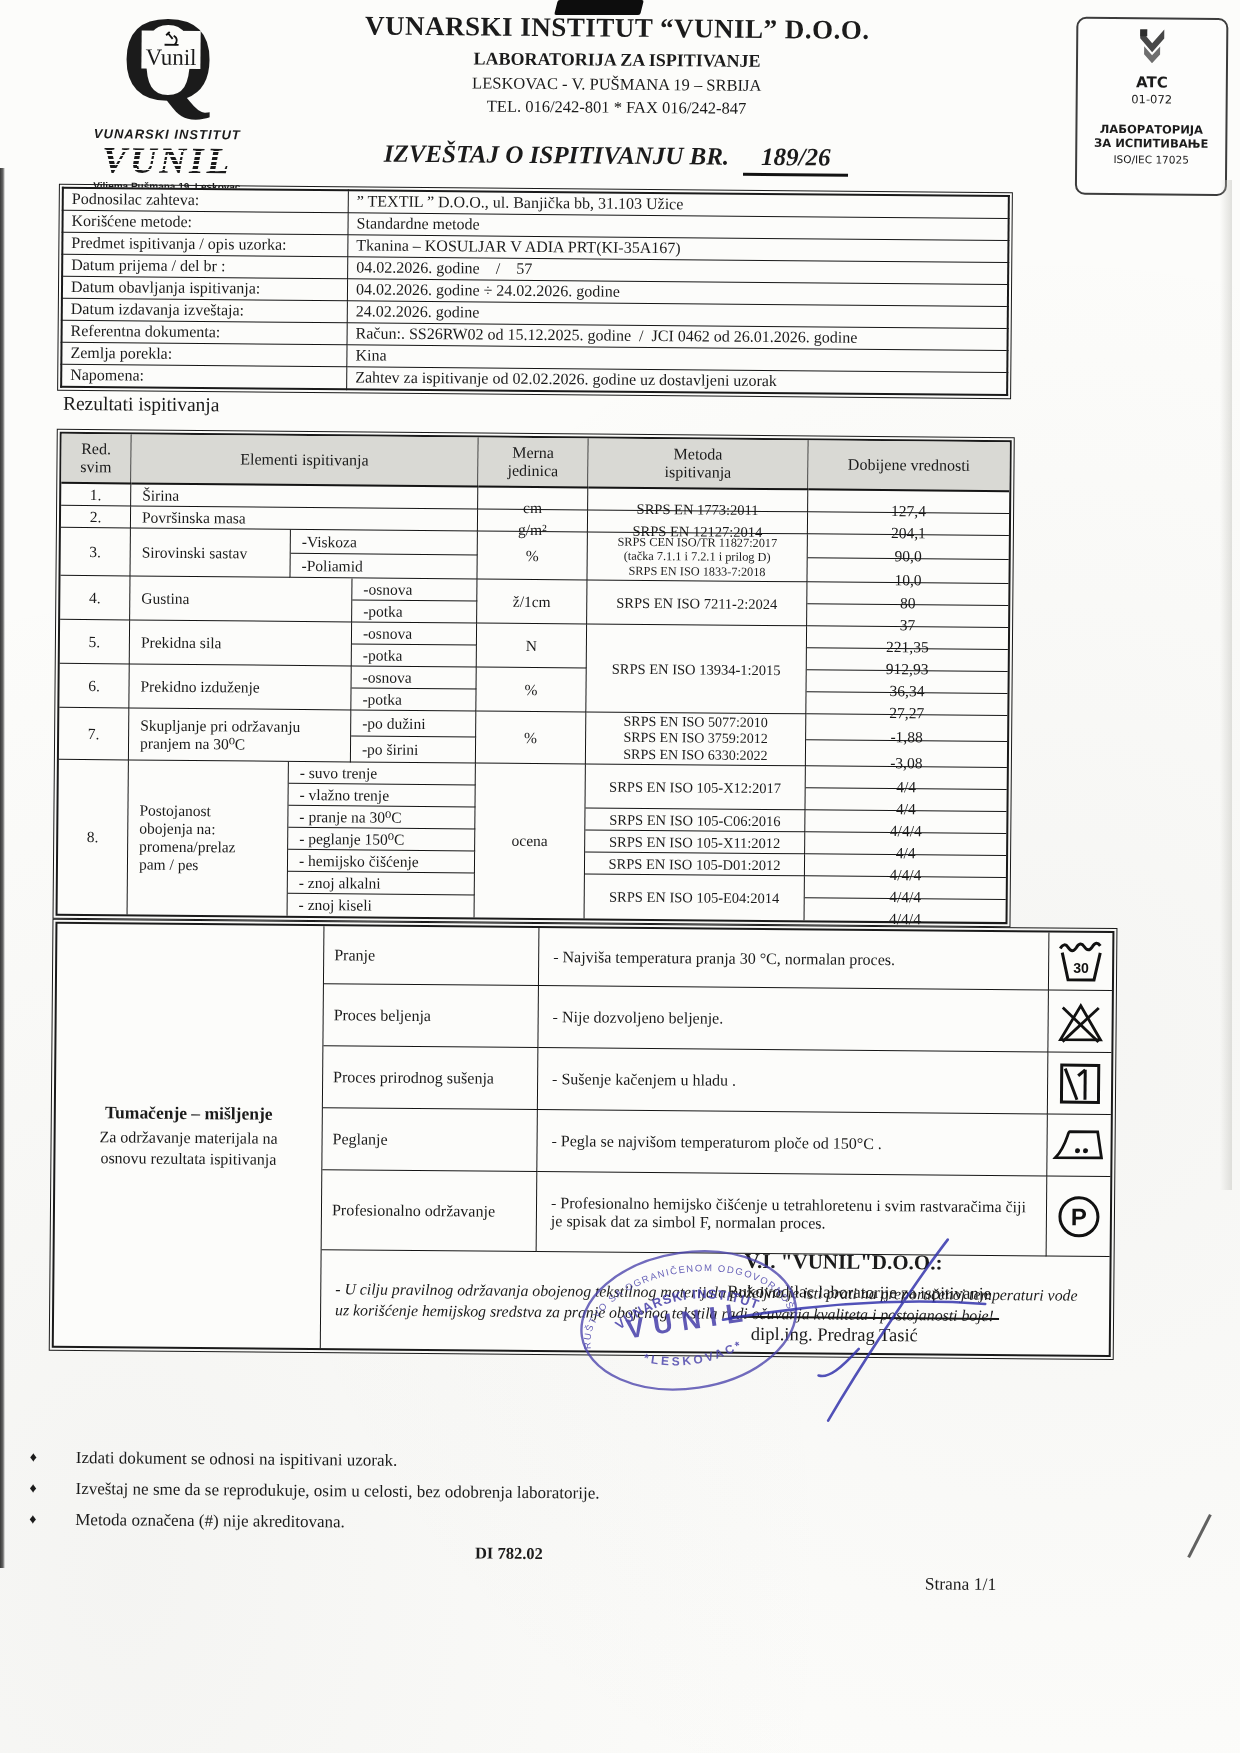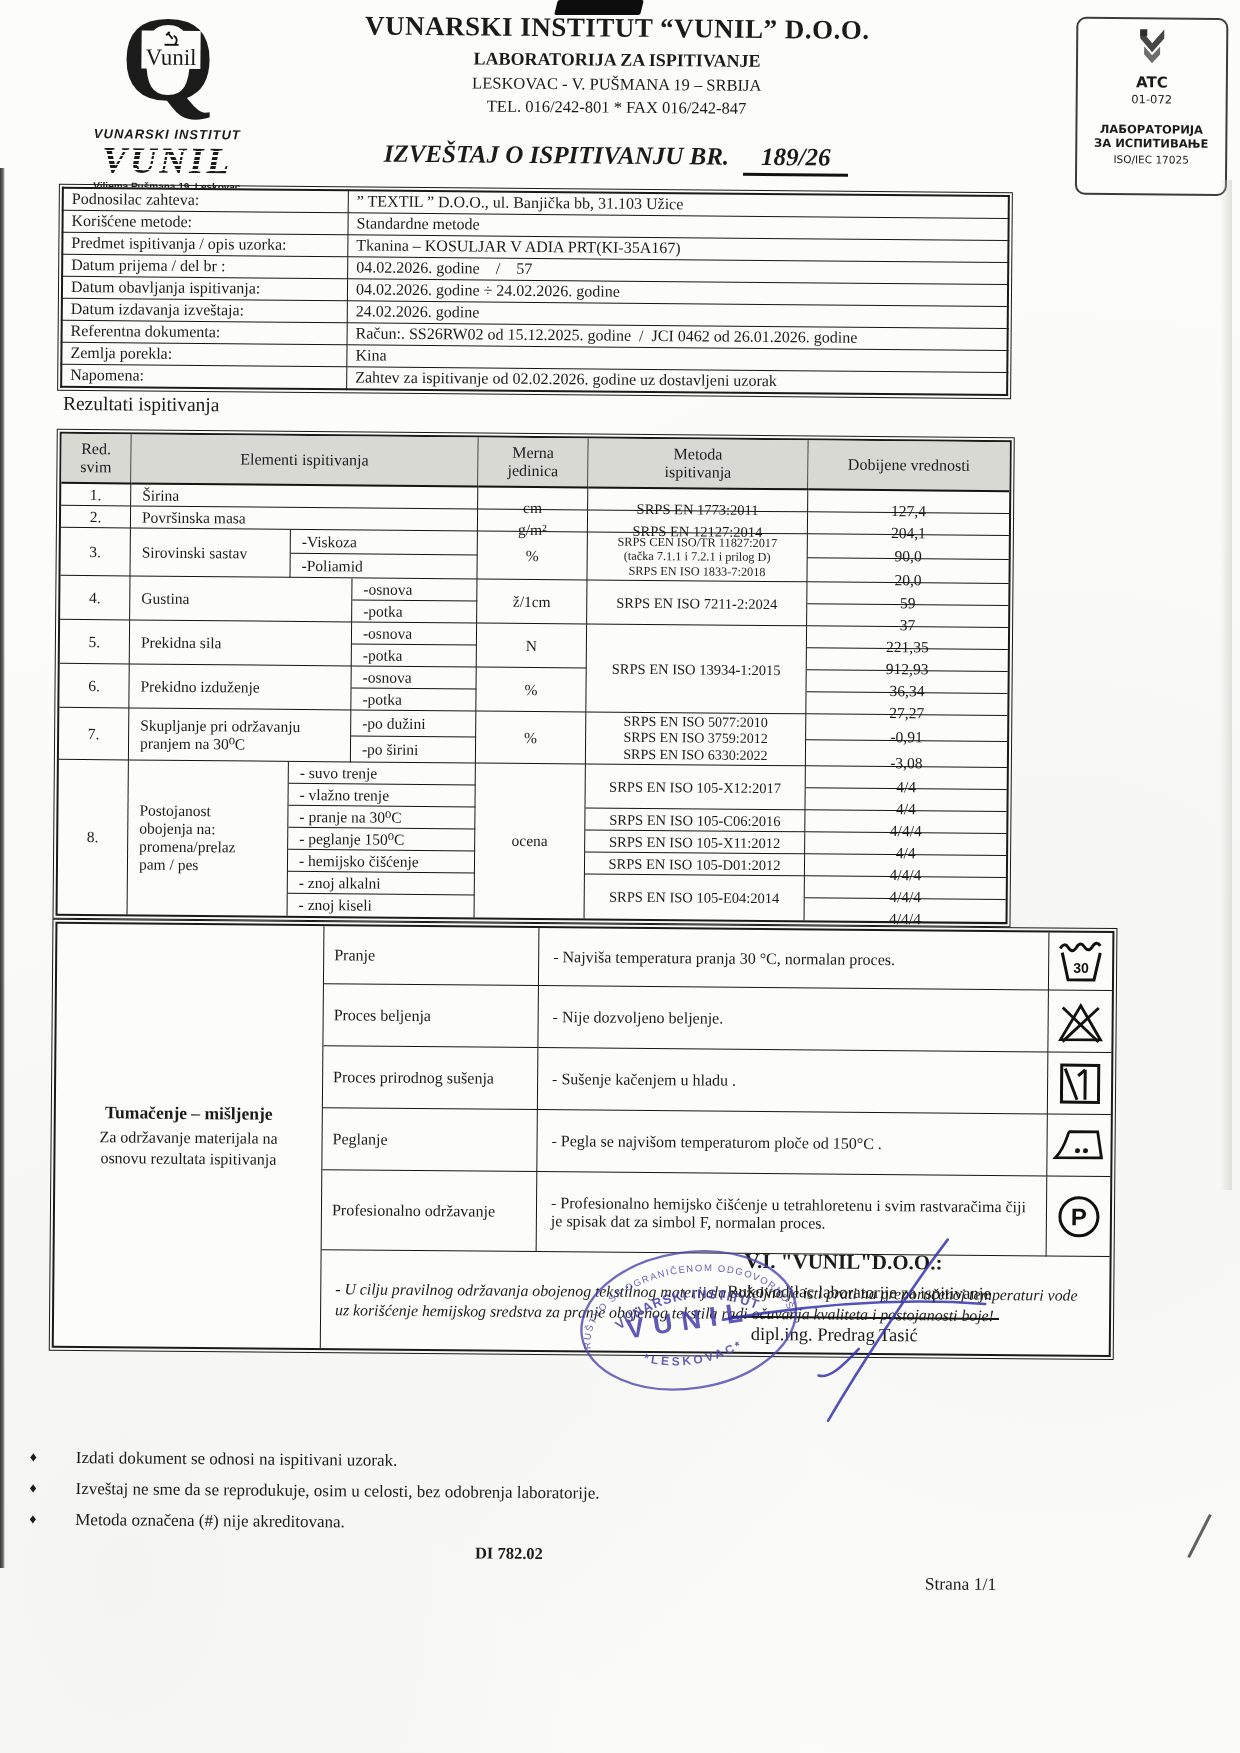--- a/index.html
+++ b/index.html
@@ -243,31 +243,31 @@
       <div class="c left" style="grid-area:4/3/5/5">-Viskoza</div>
       <div class="c left" style="grid-area:5/3/6/5">-Poliamid</div>
       <div class="c" style="grid-area:4/5/6/6">%</div>
       <div class="c meth-sm pl" style="grid-area:4/6/6/7">SRPS CEN ISO/TR 11827:2017
 (tačka 7.1.1 i 7.2.1 i prilog D)
 SRPS EN ISO 1833-7:2018</div>
       <div class="c vs br0" style="grid-area:4/7/5/8">
           <span>90,0</span>
         </div>
       <div class="c vs br0" style="grid-area:5/7/6/8">
-          <span>20,0</span>
+          <span>10,0</span>
         </div>
 
       <div class="c" style="grid-area:6/1/8/2">4.</div>
       <div class="c left" style="grid-area:6/2/8/4">Gustina</div>
       <div class="c left" style="grid-area:6/4/7/5">-osnova</div>
       <div class="c left" style="grid-area:7/4/8/5">-potka</div>
       <div class="c" style="grid-area:6/5/8/6">ž/1cm</div>
       <div class="c meth" style="grid-area:6/6/8/7">SRPS EN ISO 7211-2:2024</div>
       <div class="c vs br0" style="grid-area:6/7/7/8">
-          <span>59</span>
+          <span>80</span>
         </div>
       <div class="c vs br0" style="grid-area:7/7/8/8">
           <span>37</span>
         </div>
 
       <div class="c" style="grid-area:8/1/10/2">5.</div>
       <div class="c left" style="grid-area:8/2/10/4">Prekidna sila</div>
       <div class="c left" style="grid-area:8/4/9/5">-osnova</div>
       <div class="c left" style="grid-area:9/4/10/5">-potka</div>
       <div class="c" style="grid-area:8/5/10/6">N</div>
@@ -294,21 +294,21 @@
       <div class="c" style="grid-area:12/1/14/2">7.</div>
       <div class="c left pl" style="grid-area:12/2/14/4">Skupljanje pri održavanju
 pranjem na 30⁰C</div>
       <div class="c left" style="grid-area:12/4/13/5">-po dužini</div>
       <div class="c left" style="grid-area:13/4/14/5">-po širini</div>
       <div class="c" style="grid-area:12/5/14/6">%</div>
       <div class="c meth-md pl" style="grid-area:12/6/14/7">SRPS EN ISO 5077:2010
 SRPS EN ISO 3759:2012
 SRPS EN ISO 6330:2022</div>
       <div class="c vs br0" style="grid-area:12/7/13/8">
-          <span>-0,91</span>
+          <span>-1,88</span>
         </div>
       <div class="c vs br0" style="grid-area:13/7/14/8">
           <span>-3,08</span>
         </div>
 
       <div class="c bb0" style="grid-area:14/1/21/2">8.</div>
       <div class="c left pl bb0" style="grid-area:14/2/21/3">Postojanost
 obojenja na:
 promena/prelaz
 pam / pes</div>

